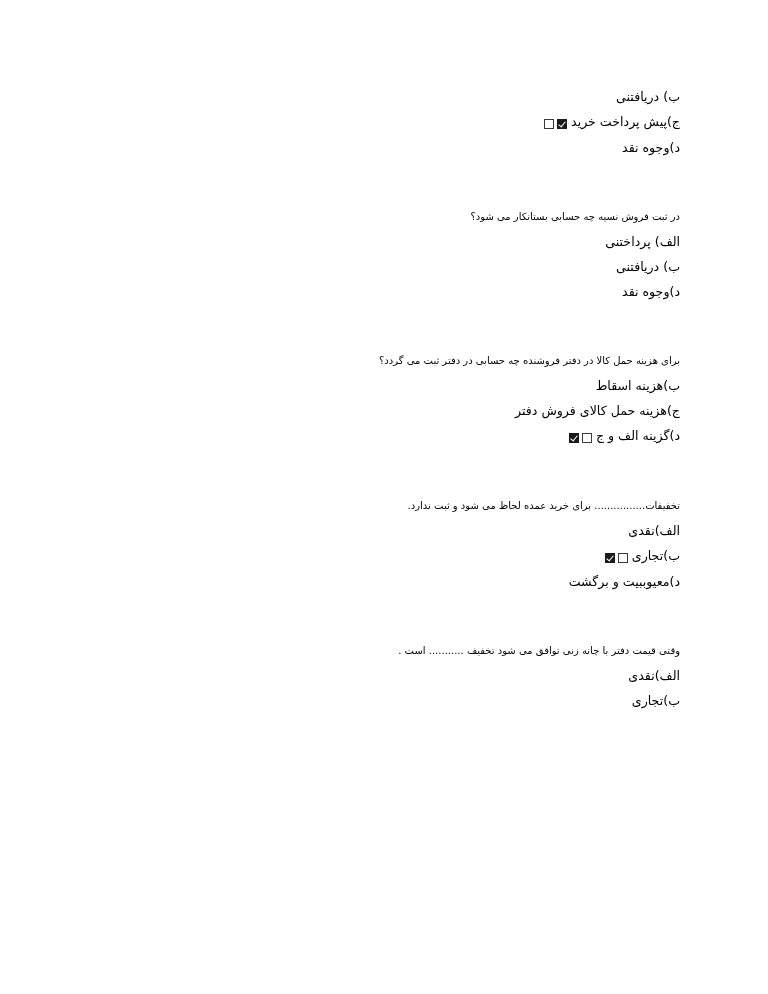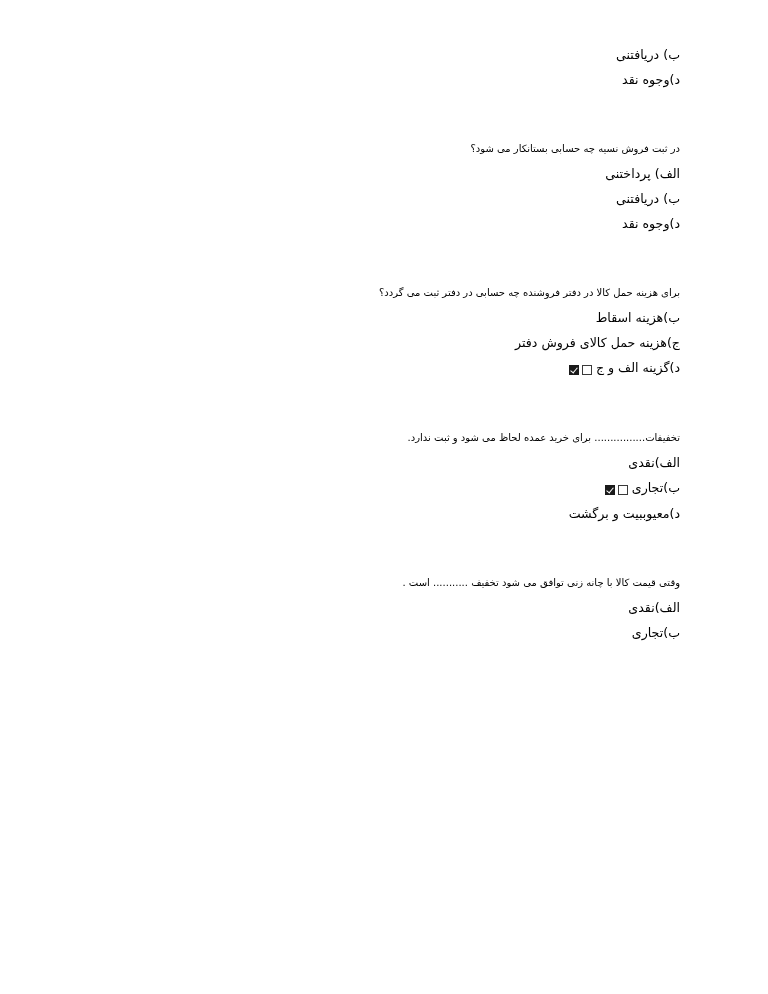--- a/index.html
+++ b/index.html
@@ -13,21 +13,21 @@
     font-family: "DejaVu Sans", "Liberation Sans", sans-serif;
     color: #000000;
     direction: rtl;
   }
   .page {
     position: relative;
     width: 768px;
     height: 994px;
     background: #ffffff;
     box-sizing: border-box;
-    padding: 42px 88px 40px 88px;
+    padding: 84px 88px 40px 88px;
   }
   .doc-body {
     width: 100%;
   }
   .block {
     margin: 0 0 0 0;
   }
   .block + .block {
     margin-top: 44px;
   }
@@ -85,20 +85,21 @@
     transform: rotate(40deg);
   }
 </style>
 </head>
 <body>
 
 <div class="page">
   <div class="doc-body" id="doc-body">
       <div class="block">
         <div class="line opt"><span class="txt">ب) دریافتنی</span></div>
+        <div class="line opt"><span class="txt">ج)پیش پرداخت خرید</span><span class="boxes"><span class="box checked"></span><span class="box"></span></span></div>
         <div class="line opt"><span class="txt">د)وجوه نقد</span></div>
       </div>
       <div class="block">
         <div class="question">در ثبت فروش نسیه چه حسابی بستانکار می شود؟</div>
         <div class="line opt"><span class="txt">الف) پرداختنی</span></div>
         <div class="line opt"><span class="txt">ب) دریافتنی</span></div>
         <div class="line opt"><span class="txt">د)وجوه نقد</span></div>
       </div>
       <div class="block">
         <div class="question">برای هزینه حمل کالا در دفتر فروشنده چه حسابی در دفتر ثبت می گردد؟</div>
@@ -106,18 +107,18 @@
         <div class="line opt"><span class="txt">ج)هزینه حمل کالای فروش دفتر</span></div>
         <div class="line opt"><span class="txt">د)گزینه الف و ج</span><span class="boxes"><span class="box"></span><span class="box checked"></span></span></div>
       </div>
       <div class="block">
         <div class="question">تخفیفات................ برای خرید عمده لحاظ می شود و ثبت ندارد.</div>
         <div class="line opt"><span class="txt">الف)نقدی</span></div>
         <div class="line opt"><span class="txt">ب)تجاری</span><span class="boxes"><span class="box"></span><span class="box checked"></span></span></div>
         <div class="line opt"><span class="txt">د)معیوببیت و برگشت</span></div>
       </div>
       <div class="block">
-        <div class="question">وقتی قیمت کالا با چانه زنی توافق می شود تخفیف ........... است .</div>
+        <div class="question">وقتی قیمت دفتر با چانه زنی توافق می شود تخفیف ........... است .</div>
         <div class="line opt"><span class="txt">الف)نقدی</span></div>
         <div class="line opt"><span class="txt">ب)تجاری</span></div>
       </div>
     </div>
 </div>
 
 </body></html>

